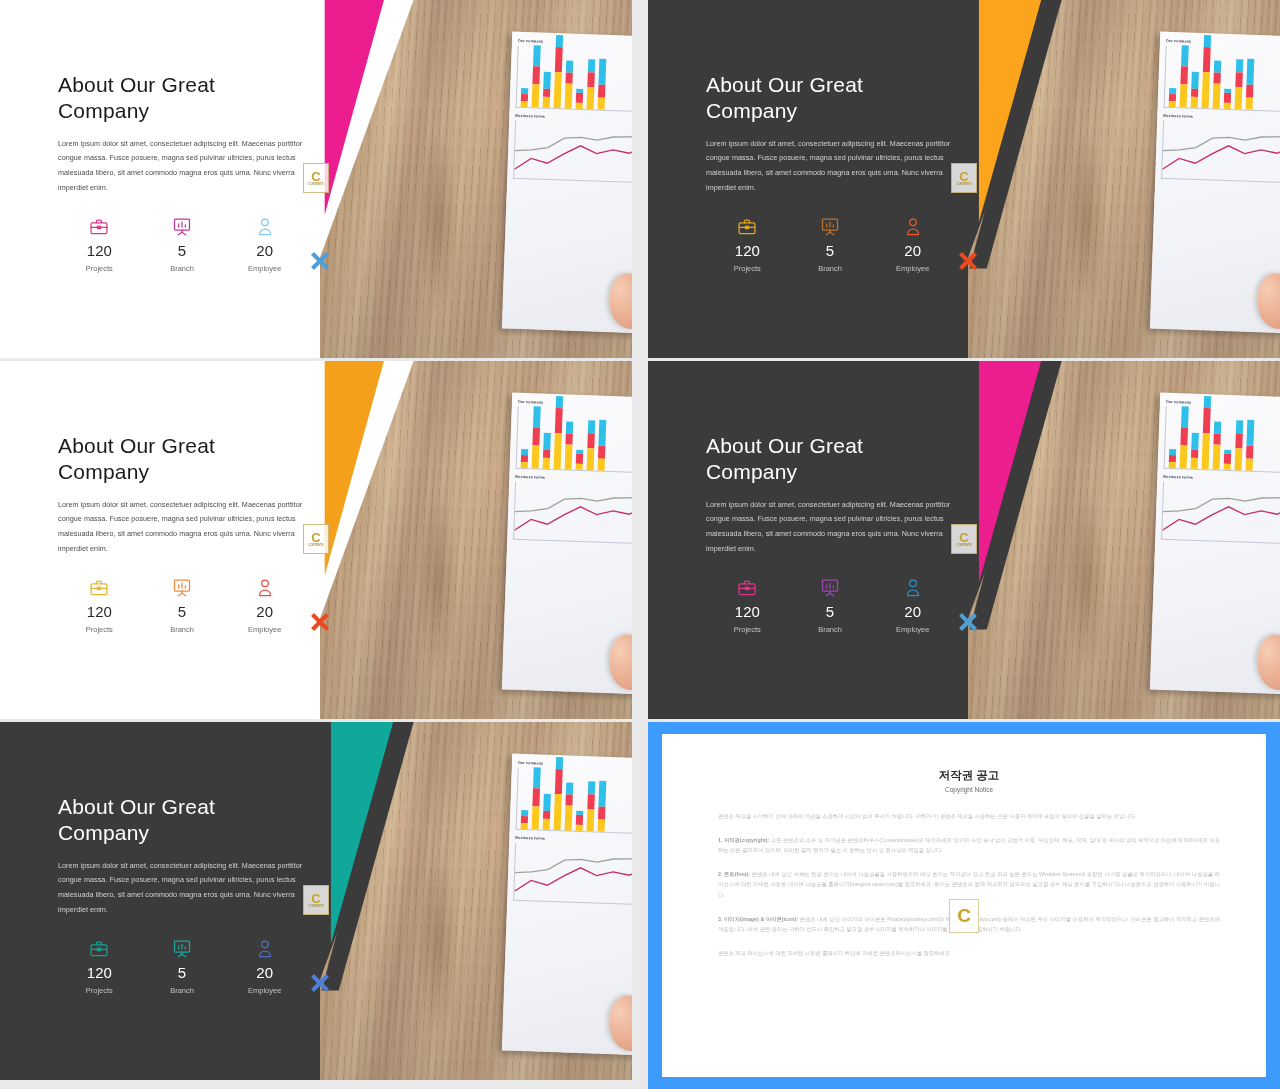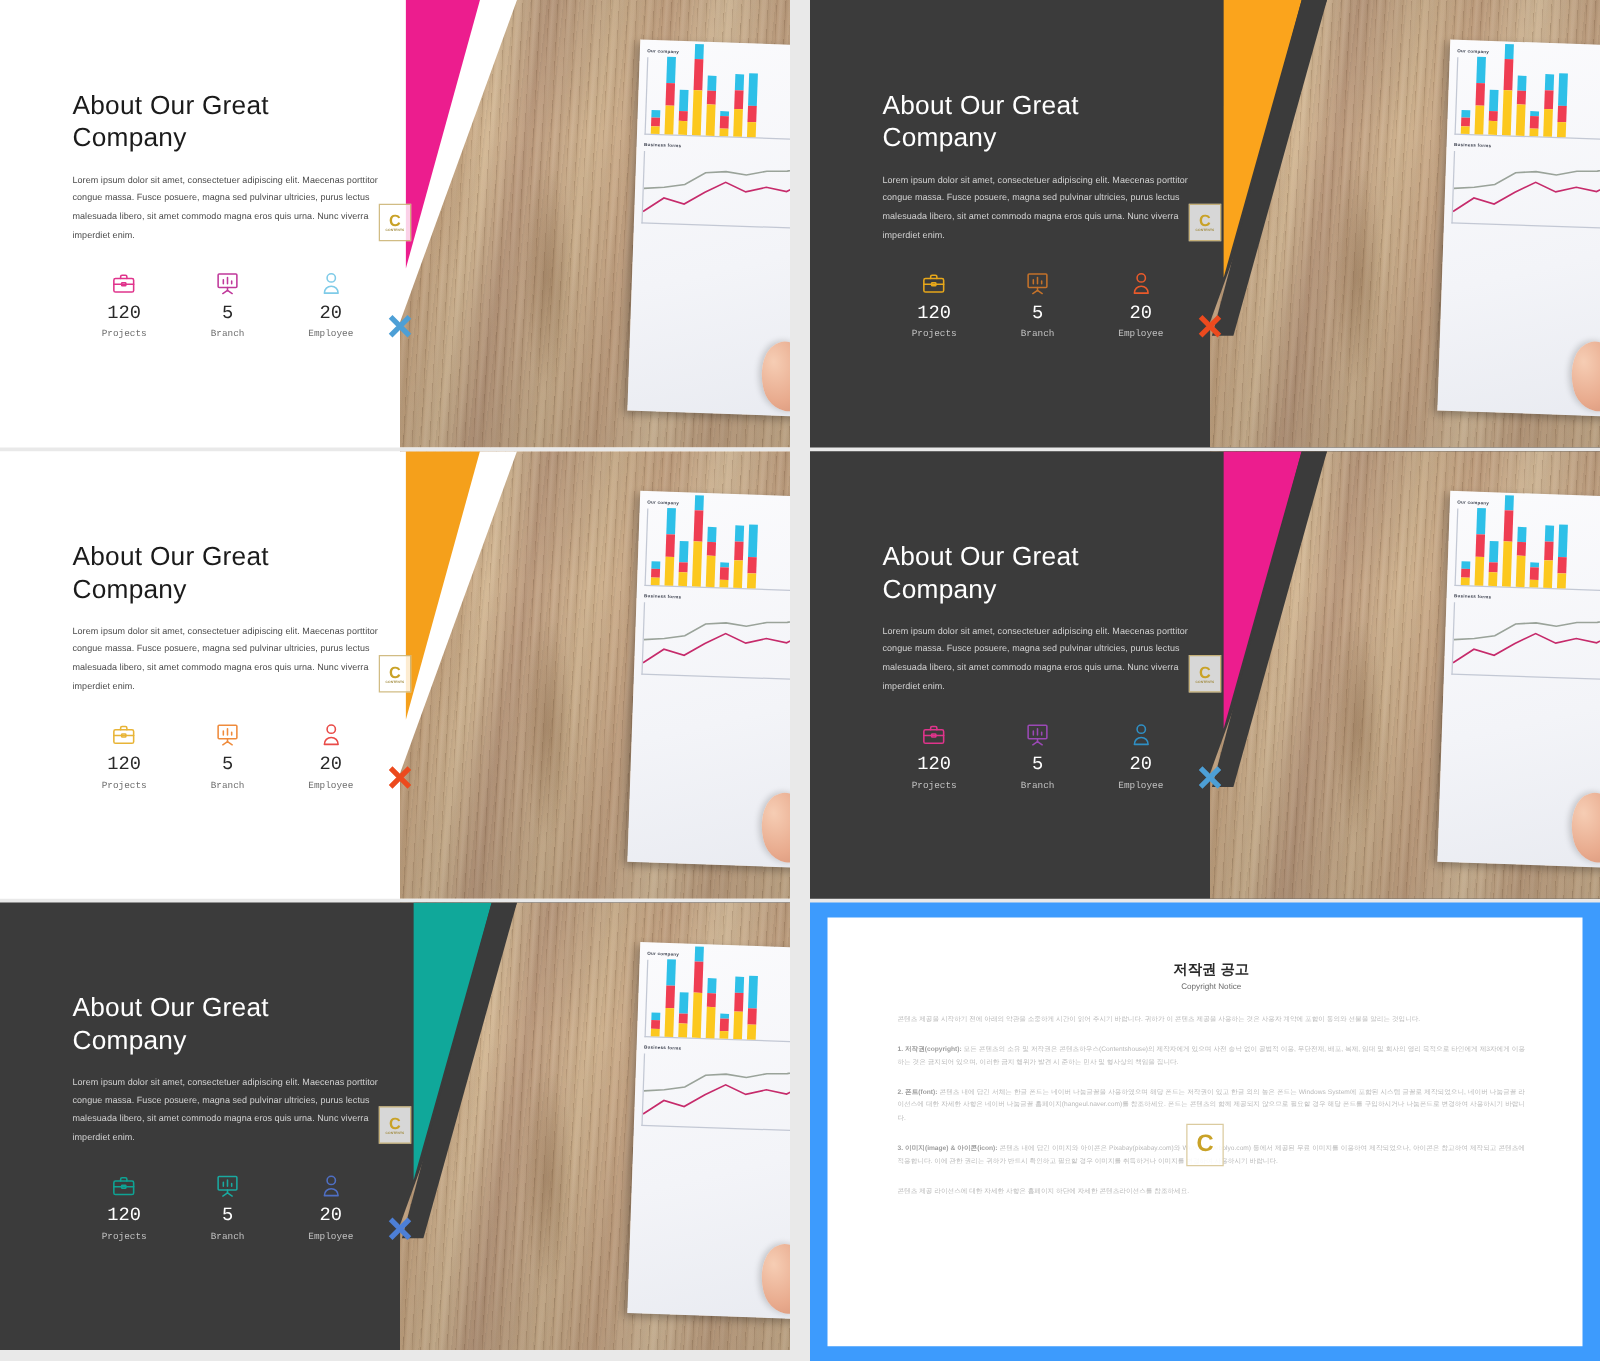--- a/index.html
+++ b/index.html
@@ -47,21 +47,20 @@
   }
   .dark .body { color: #d2d2d2; }
 
   
   .stats {
     position: absolute;
     left: 58px;
     display: flex;
     gap: 0;
     width: 248px;
-    font-family: Liberation Mono, monospace;
   }
   .stat {
     flex: 1;
     text-align: center;
   }
   .stat .ico {
     height: 24px;
     display: flex; align-items: flex-end; justify-content: center;
     margin-bottom: 6px;
   }

